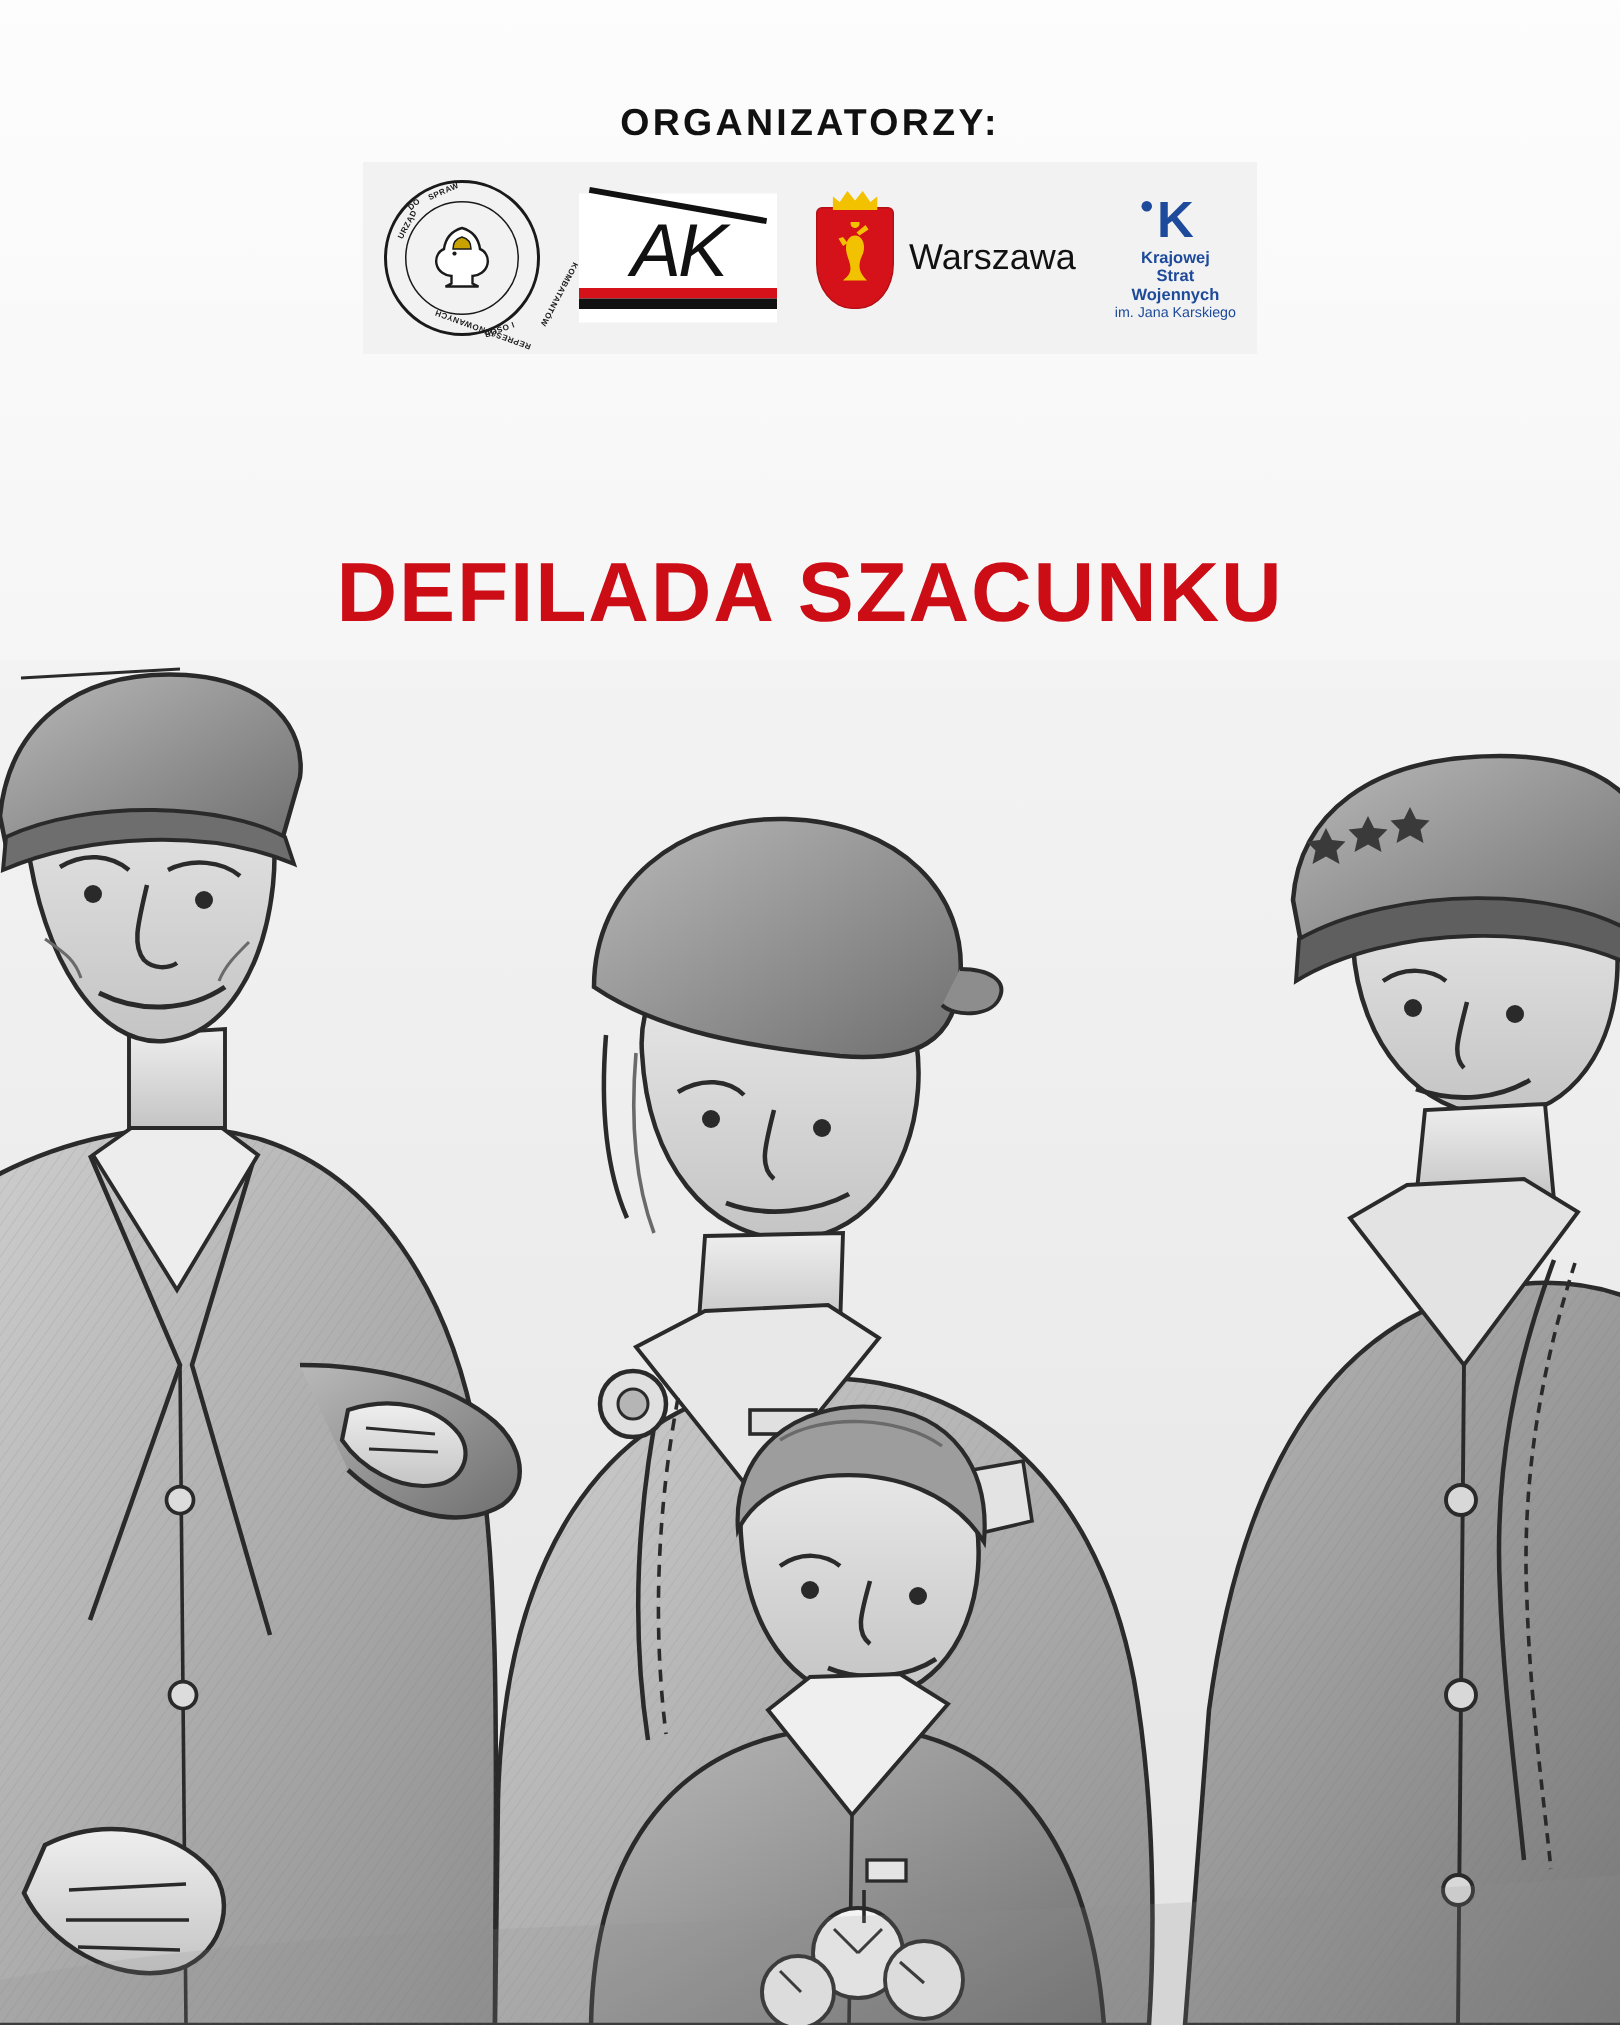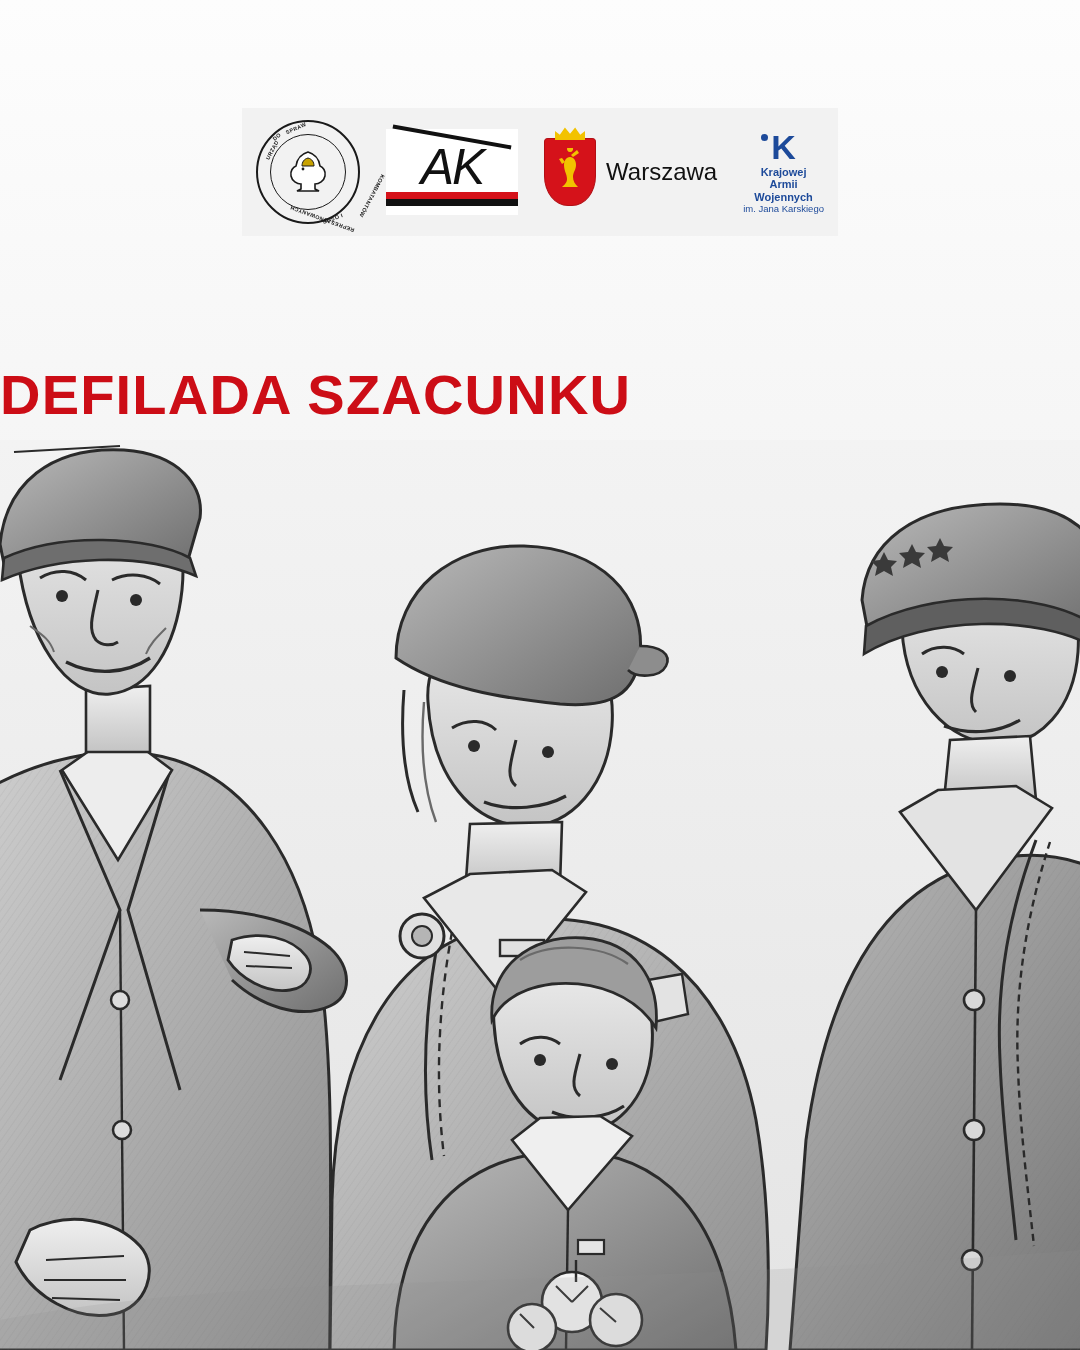--- a/index.html
+++ b/index.html
@@ -221,20 +221,21 @@
     font-size: 40px;
     font-weight: bold;
     color: #111111;
     letter-spacing: .2px;
   }
   .title {
     position: absolute;
     top: 362px;
     left: 0;
     width: 100%;
+    text-align: center;
     font-size: 56px;
     font-weight: bold;
     color: #cc0d16;
     letter-spacing: 1.2px;
   }
   .subtitle {
     position: absolute;
     top: 442px;
     left: 0;
     width: 100%;
@@ -253,20 +254,21 @@
     height: 910px;
     overflow: hidden;
   }
   .artwork svg { display: block; }
 </style>
 </head>
 <body>
 
 <div class="poster">
 
+  <div class="organizers-label">ORGANIZATORZY:</div>
 
   <div class="logo-bar">
 
     <div class="logo">
       <div class="logo-seal">
         <div class="ring"></div>
         <div class="ring2"></div>
         <svg class="eagle" viewBox="0 0 42 46">
           <path d="M21 3 C14 5 10 10 9 17 C6 18 3 22 4 27 C5 32 10 35 14 35 L14 40 L10 42 L32 42 L28 40 L28 35 C32 35 37 32 38 27 C39 22 36 18 33 17 C32 10 28 5 21 3 Z" fill="#ffffff" stroke="#1a1a1a" stroke-width="1.6"></path>
           <path d="M21 9 C17 10 15 13 15 17 L27 17 C27 13 25 10 21 9 Z" fill="#c8a200" stroke="#1a1a1a" stroke-width="1"></path>
@@ -307,21 +309,21 @@
       </div>
       <div class="warsaw-text">Warszawa</div>
     </div>
 
     <div class="logo logo-isw">
       <div class="isw-k">
         <span class="dot"></span><span>K</span>
       </div>
       <div class="isw-lines">
         <div>Krajowej</div>
-        <div>Armii</div>
+        <div>Strat</div>
         <div>Wojennych</div>
         <div class="isw-sub">im. Jana Karskiego</div>
       </div>
     </div>
 
   </div>
 
   <div class="title">DEFILADA SZACUNKU</div>
   <div class="subtitle">
     <div>W Narodowy dzień pamięci</div>

